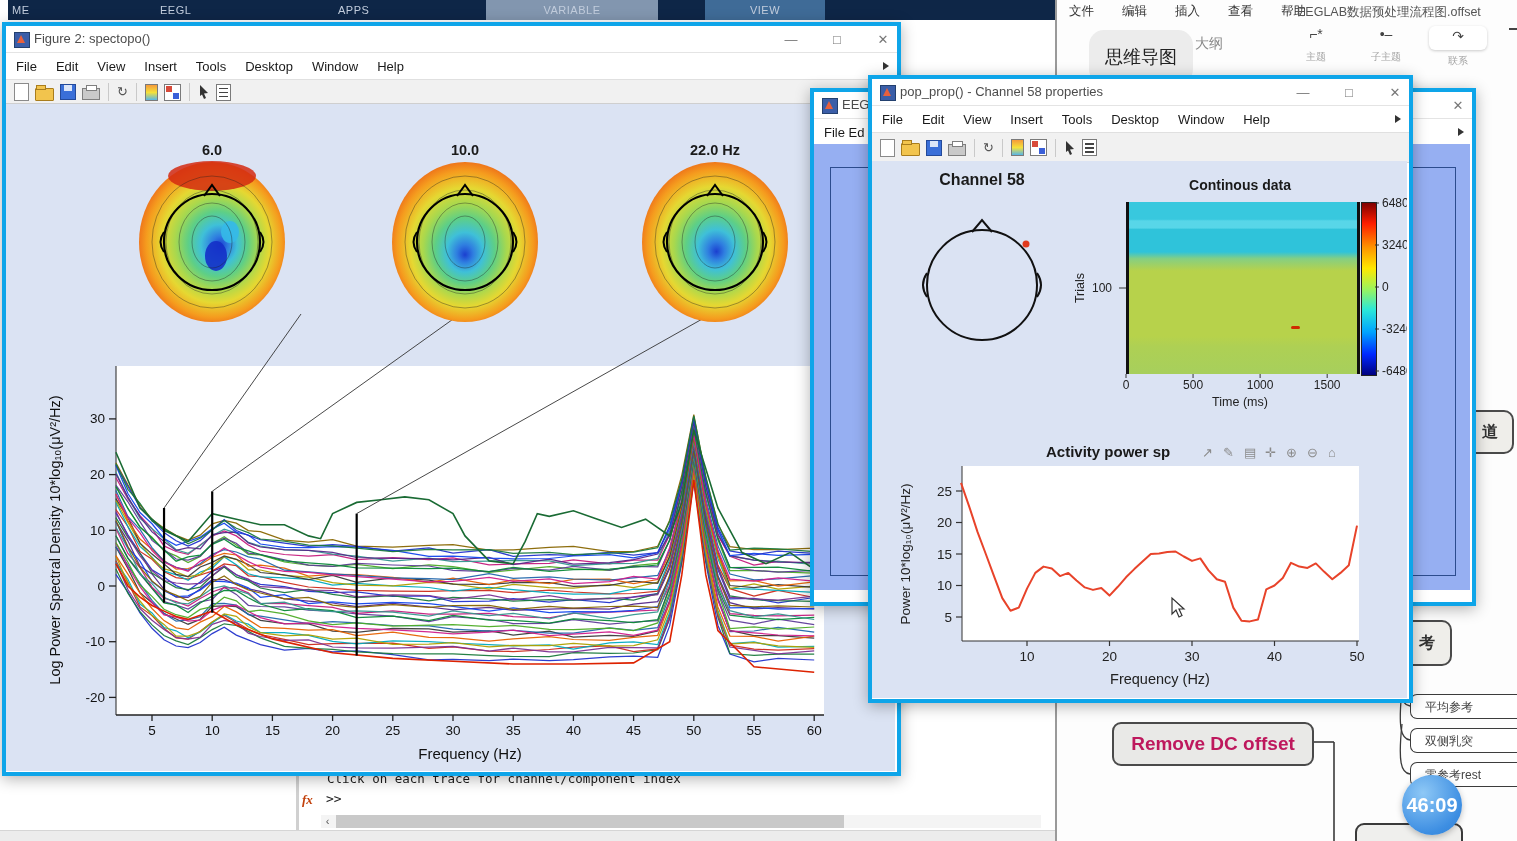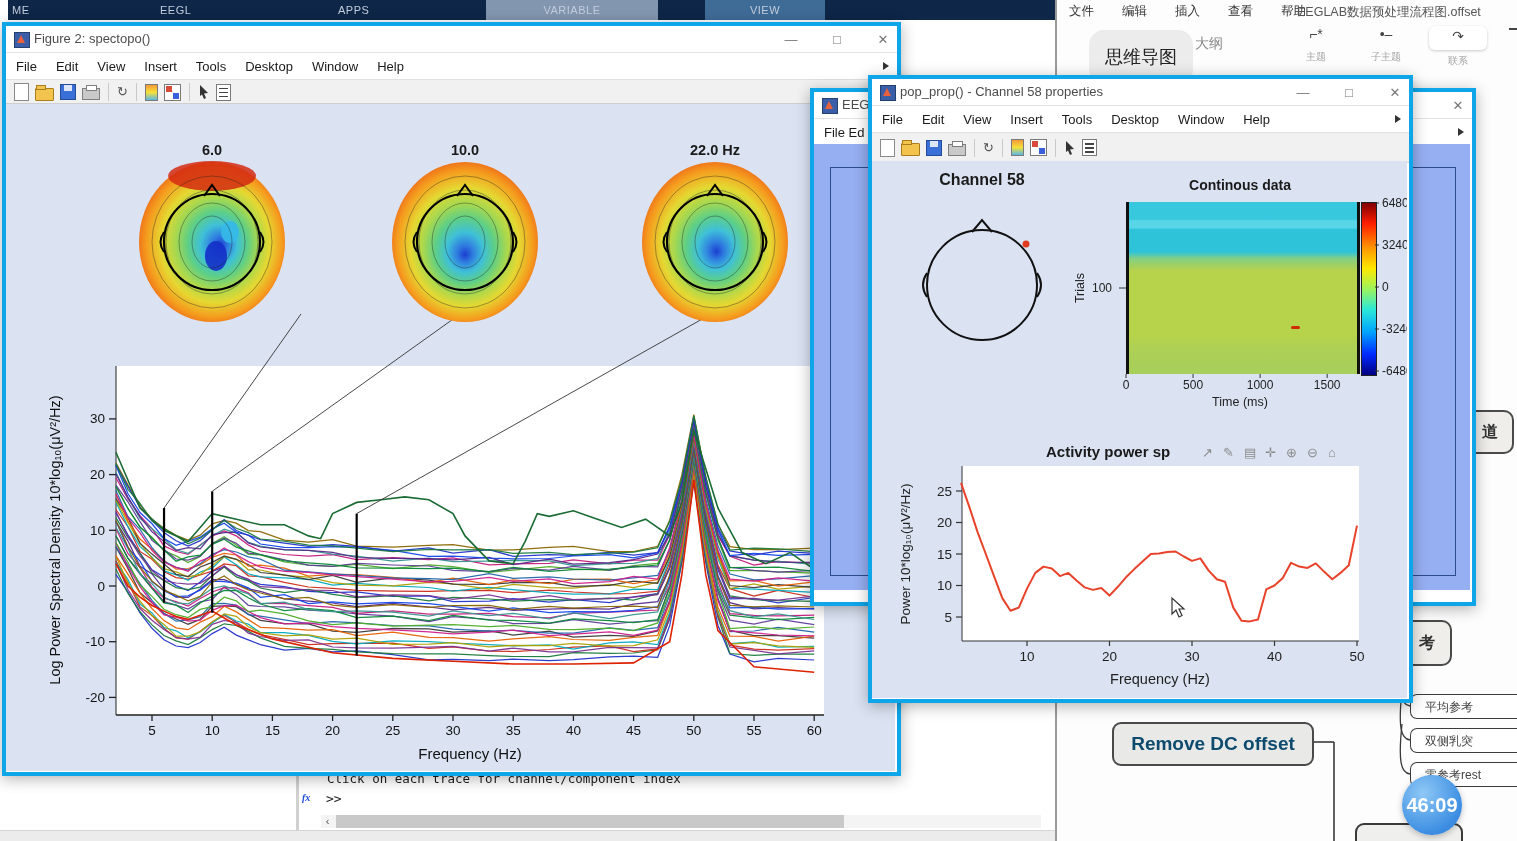--- a/index.html
+++ b/index.html
@@ -25,21 +25,21 @@
   .xm-tool .lbl{font-size:10px;color:#a5a5a5;margin-top:4px;}
   #xm-tool-topic{left:230px;}
   #xm-tool-subtopic{left:300px;}
   #xm-tool-link{left:372px;}
   #xm-tool-link .glyph{background:#fff;border-radius:6px;box-shadow:0 1px 3px rgba(0,0,0,.2);padding:2px 10px;}
   #xm-partial-icon{position:absolute;left:452px;top:28px;width:8px;height:16px;border-top:2px solid #444;border-right:2px solid #444;}
   .xm-node{position:absolute;border:2px solid #4a4a4a;border-radius:8px;background:#efeeea;color:#333;}
   #node-dao{left:409px;top:410px;width:44px;height:40px;border-radius:10px;font-size:16px;font-weight:bold;line-height:40px;text-align:center;}
   #node-kao{left:345px;top:620px;width:46px;height:42px;border-radius:10px;font-size:16px;font-weight:bold;line-height:42px;text-align:center;}
   #node-removedc{left:55px;top:722px;width:198px;height:40px;background:#e9e9e7;border-radius:9px;
-      font-size:19px;font-weight:bold;color:#0c4a6e;text-align:center;line-height:40px;}
+      font-size:19px;font-weight:bold;color:#be185d;text-align:center;line-height:40px;}
   .xm-refnode{position:absolute;left:353px;width:112px;height:25px;background:#fff;border:1.5px solid #3c3c3c;border-radius:7px 0 0 7px;border-right:none;font-size:12px;color:#444;line-height:25px;padding-left:14px;box-sizing:border-box;white-space:nowrap;}
   #refnode-0{top:694px;}
   #refnode-1{top:728px;}
   #refnode-2{top:762px;}
   #node-bottom-partial{left:298px;top:823px;width:104px;height:30px;background:#efefed;border:2px solid #3a3a3a;border-radius:9px;}
   #xm-conn{left:0;top:0;width:462px;height:841px;pointer-events:none;}
   
   #timer{left:1402px;top:775px;width:60px;height:60px;border-radius:50%;z-index:6;
      background:radial-gradient(circle at 35% 30%, #8ec8f6, #3d8ee2 70%, #2f7ed2);
      color:#fff;font-size:20px;font-weight:bold;display:flex;align-items:center;justify-content:center;
@@ -86,21 +86,21 @@
   #pop-svg{position:absolute;left:0;top:0;}
   
   #heatmap{position:absolute;left:254px;top:41px;width:228px;height:172px;border-left:3px solid #111;border-right:3px solid #111;}
   #hm-artifact{position:absolute;width:9px;height:3px;background:#cf2b00;border-radius:2px;}
   #colorbar{position:absolute;left:489px;top:41px;width:14px;height:172px;border:1px solid #222;
      background:linear-gradient(180deg,#7f0000 0%,#ff1e00 12%,#ff9500 26%,#ffe800 38%,#9cf45c 50%,#2be8d8 62%,#00a4ff 75%,#0028ff 88%,#00007f 100%);}
   
   #cmd-left{left:0;top:768px;width:296px;height:62px;background:#fff;border-right:3px solid #d0d0d0;z-index:1;}
   #cmd-main{left:299px;top:768px;width:753px;height:62px;background:#fff;z-index:1;}
   #cmd-msg{position:absolute;left:28px;top:3px;font-family:"DejaVu Sans Mono",monospace;font-size:12.5px;color:#1c1c1c;white-space:pre;}
-  #cmd-fx{position:absolute;left:3px;top:24px;font-family:"Liberation Serif",serif;font-style:italic;font-weight:bold;font-size:10px;color:#1d4ed8;}
+  #cmd-fx{position:absolute;left:3px;top:24px;font-family:"Liberation Serif",serif;font-style:italic;font-weight:bold;font-size:13px;color:#c2410c;}
   #cmd-prompt{position:absolute;left:27px;top:23px;font-family:"DejaVu Sans Mono",monospace;font-size:13px;color:#1c1c1c;}
   #cmd-scroll{position:absolute;left:22px;top:47px;width:720px;height:13px;background:#f4f4f4;}
   #cmd-scroll .arr{position:absolute;left:0;top:0;width:13px;height:13px;color:#555;font-size:11px;line-height:13px;text-align:center;}
   #cmd-scroll .thumb{position:absolute;left:15px;top:0;width:508px;height:13px;background:#c9c9c9;}
   #desk-bottom{left:0;top:830px;width:1055px;height:11px;background:#ececec;border-top:1px solid #d5d5d5;z-index:1;}
   svg text{font-family:"Liberation Sans",sans-serif;}
   .cjk{font-family:"Liberation Sans",sans-serif;}
 </style>
 </head>
 <body>

